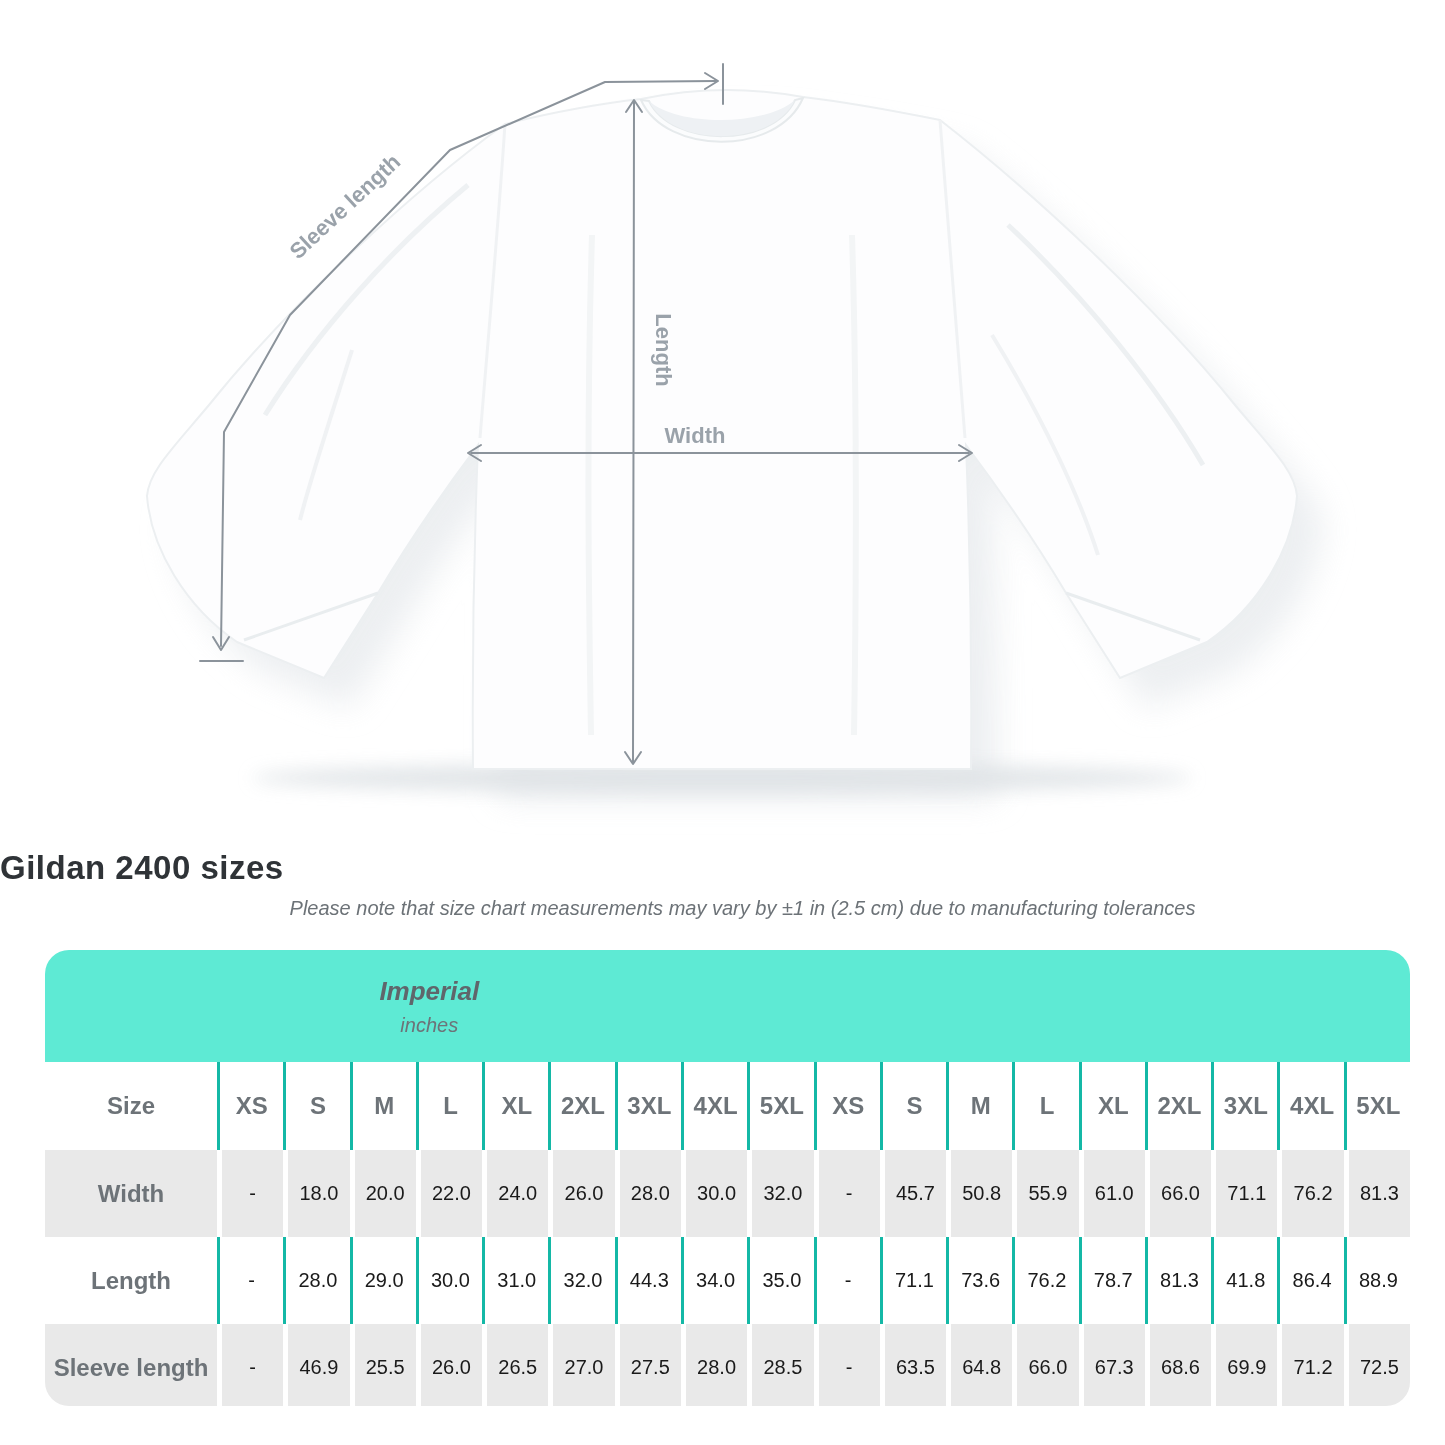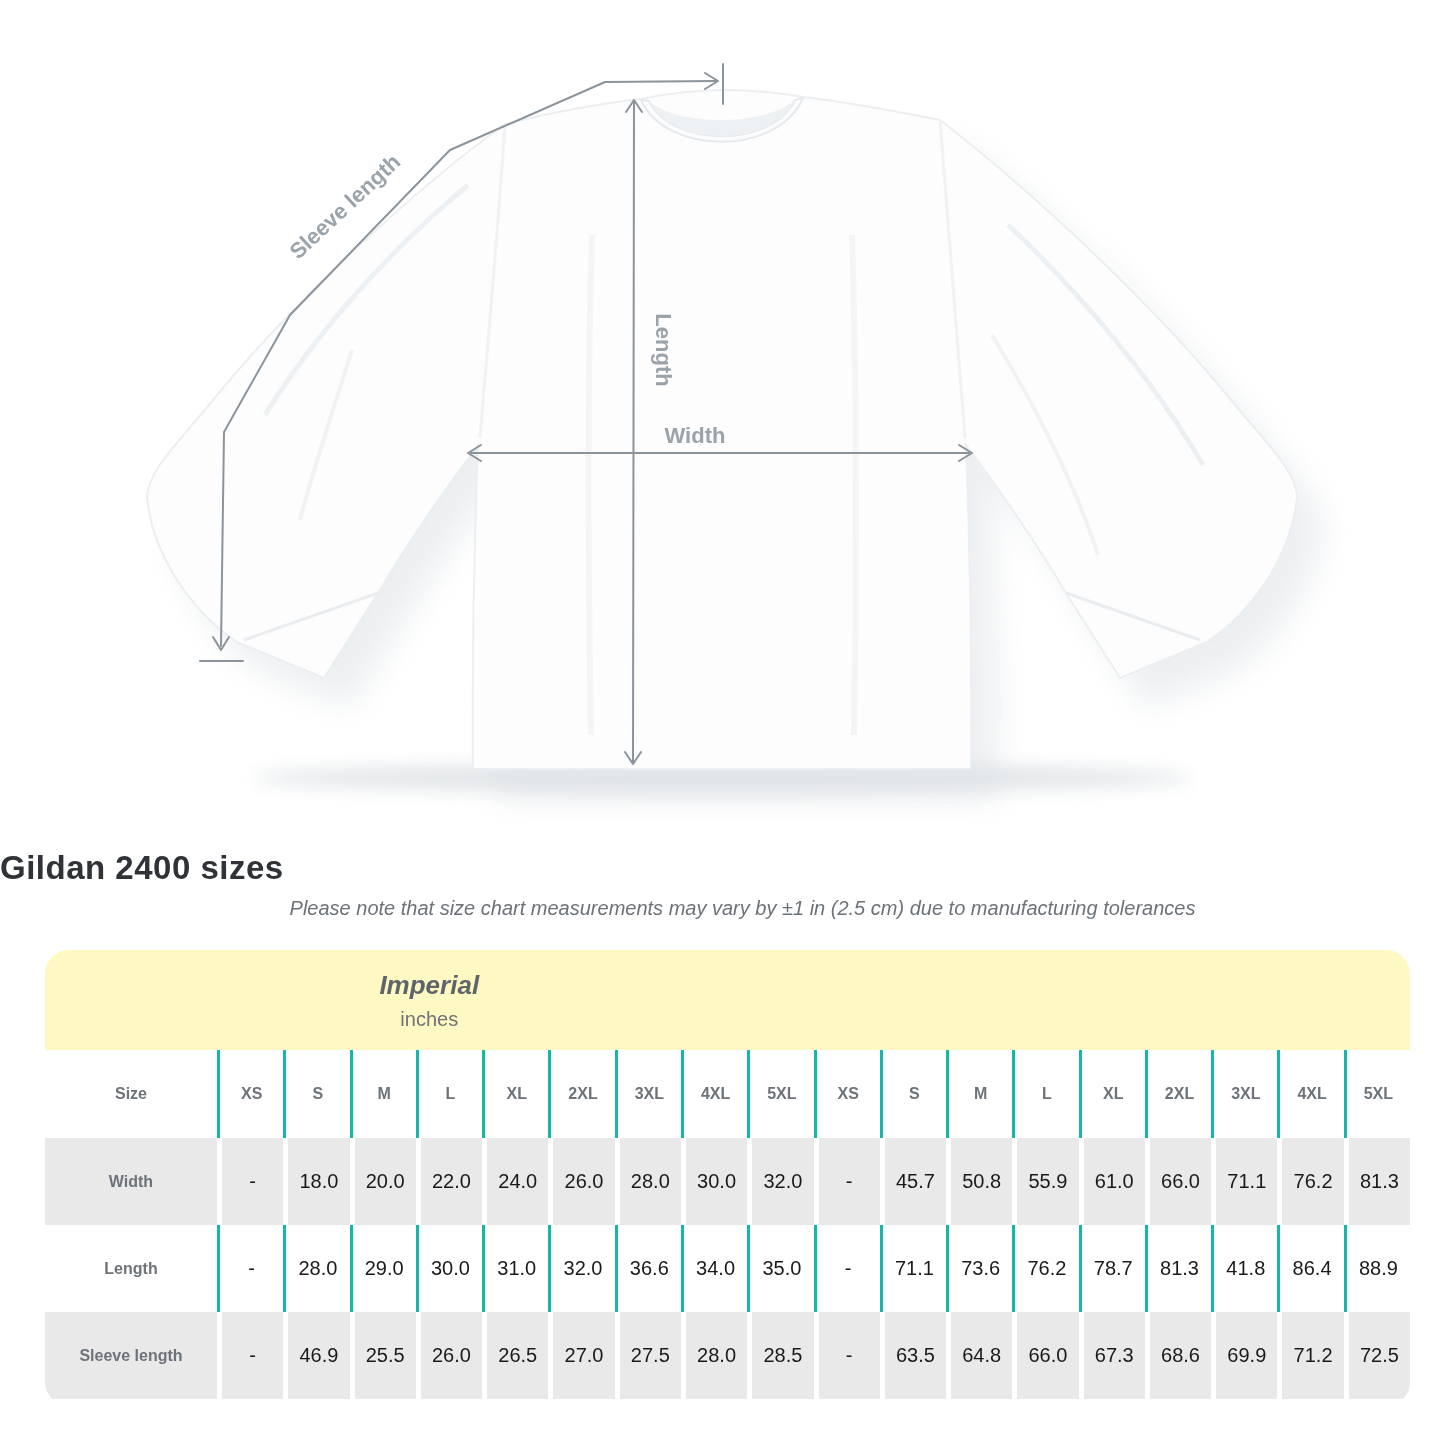--- a/index.html
+++ b/index.html
@@ -17,35 +17,35 @@
   .page-subtitle{
     position:absolute;left:0;top:897px;width:1445px;text-align:center;
     font-size:20px;font-style:italic;color:#6c7277;padding-left:20px;
   }
   
   .size-table{
     position:absolute;left:45px;top:950px;width:1365px;height:456px;
     border-radius:24px;overflow:hidden;background:#ffffff;
   }
   .t-row{display:grid;grid-template-columns:172px repeat(18,1fr);}
-  .band{height:100px;background:#fef9c3;}
+  .band{height:112px;background:#5eead4;}
   .band-cell{display:flex;flex-direction:column;align-items:center;justify-content:center;}
   .band-imperial{grid-column:1/11;}
   .band-metric{grid-column:11/20;}
   .unit-name{font-size:26px;font-weight:bold;font-style:italic;color:#5f666b;}
-  .unit-sub{font-size:20px;color:#6d7378;margin-top:7px;}
+  .unit-sub{font-size:20px;font-style:italic;color:#6d7378;margin-top:7px;}
   .r-size{height:88px;}
   .r-data{height:87px;}
   .r-white{background:#ffffff;}
   .r-gray{background:#e9e9e9;}
   .c{display:flex;align-items:center;justify-content:center;box-sizing:border-box;}
   .r-white .c + .c{border-left:3px solid #14b8a6;}
   .r-gray  .c + .c{border-left:5px solid #ffffff;}
   .c.m0{border-left-width:10px;}
-  .hdr{font-size:16px;font-weight:bold;color:#6d7378;}
+  .hdr{font-size:24px;font-weight:bold;color:#6d7378;}
   .val{font-size:20px;color:#1a1a1a;}
   
   .measure-label{font-family:"Liberation Sans",sans-serif;font-size:22px;font-weight:bold;fill:#9aa2aa;}
 </style>
 </head>
 <body>
 
 <svg class="diagram" width="1445" height="840" viewBox="0 0 1445 840">
   <defs>
     <filter id="b18" x="-20%" y="-20%" width="150%" height="150%">
@@ -177,21 +177,21 @@
   </div>
 
   <div class="t-row r-data r-white">
     <div class="c hdr">Length</div>
     <div class="c val">-</div>
     <div class="c val">28.0</div>
     <div class="c val">29.0</div>
     <div class="c val">30.0</div>
     <div class="c val">31.0</div>
     <div class="c val">32.0</div>
-    <div class="c val">36.6</div>
+    <div class="c val">44.3</div>
     <div class="c val">34.0</div>
     <div class="c val">35.0</div>
     <div class="c val m0">-</div>
     <div class="c val">71.1</div>
     <div class="c val">73.6</div>
     <div class="c val">76.2</div>
     <div class="c val">78.7</div>
     <div class="c val">81.3</div>
     <div class="c val">41.8</div>
     <div class="c val">86.4</div>

